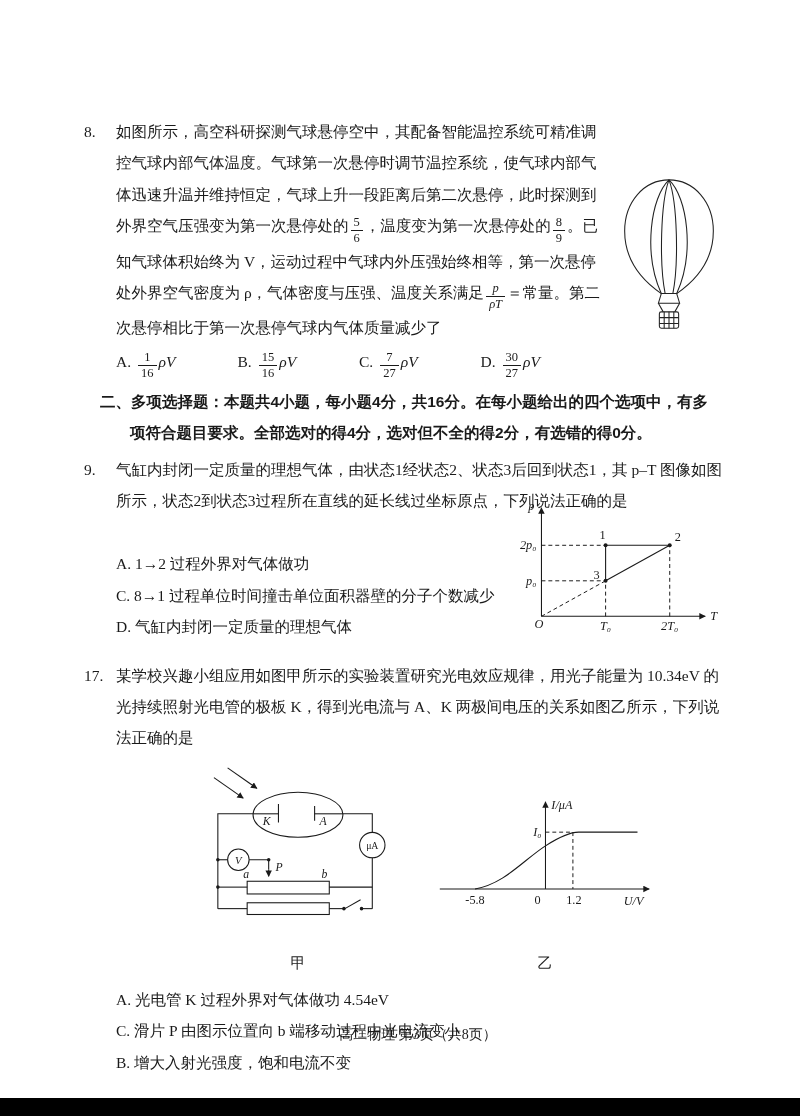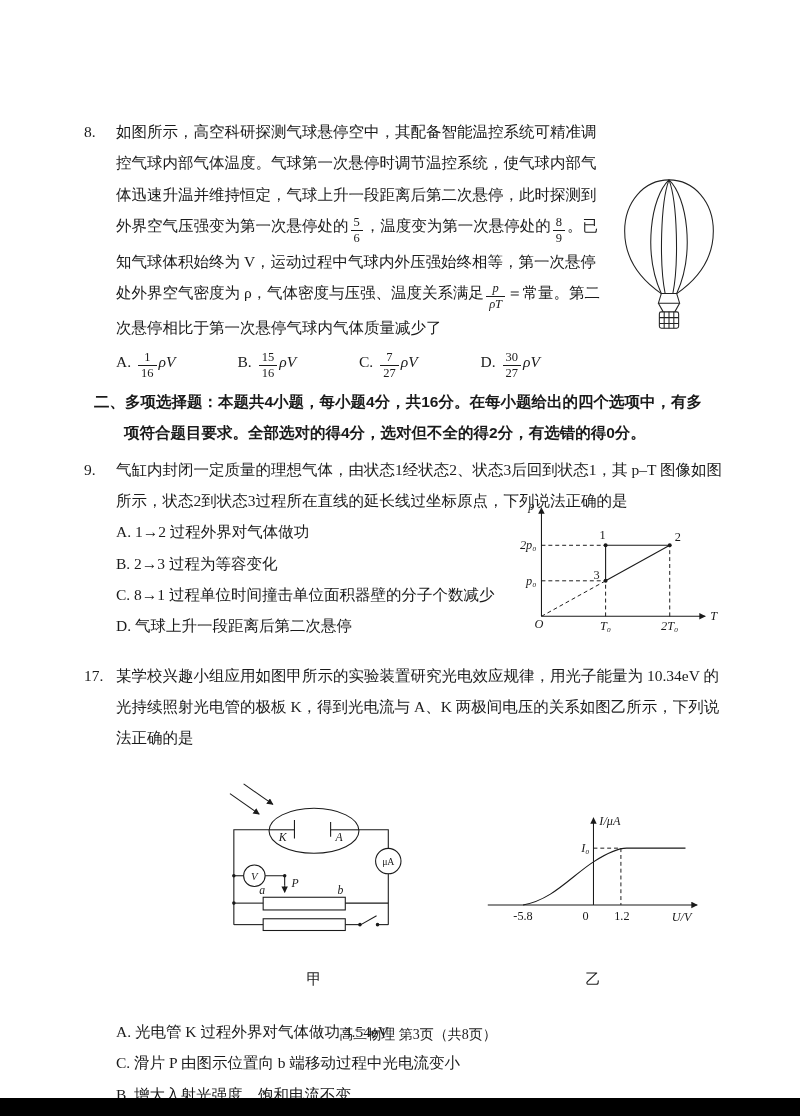--- a/index.html
+++ b/index.html
@@ -25,30 +25,30 @@
   
   .balloon { float: right; width: 106px; margin: 60px 4px 4px 14px; }
   
   .optrow { display: flex; padding-left: 32px; margin: 2px 0 6px; }
   .optrow .opt { width: 142px; white-space: nowrap; }
   .olabel { margin-right: 5px; }
   
   .section-head {
     font-family: "Liberation Sans", "DejaVu Sans", sans-serif;
     font-weight: bold; padding-left: 30px; text-indent: -30px;
-    margin: 4px 10px 6px; line-height: 1.95;
+    margin: 4px 16px 6px; line-height: 1.95;
   }
   .option-line { padding-left: 32px; }
   
   .q9row { display: flex; }
-  .q9-options { flex: 1; }
+  .q9-options { flex: 1; margin-top: 32px; }
   .pt-figure { width: 224px; margin: -26px 0 0 6px; }
   
   .figrow { display: flex; gap: 34px; align-items: flex-end; margin: 8px 0 6px 116px; }
-  figure { margin: 16px; }
+  figure { margin: 0; }
   figcaption { text-align: center; font-size: 15px; margin-top: 2px; }
   .footer {
     position: absolute; left: 0; right: 0; top: 1026px;
     text-align: center; font-size: 14px; margin-left: 36px;
   }
   .bottom-bar { position: absolute; left: 0; right: 0; bottom: 0; height: 18px; background: #000; }
   svg text { font-family: "Liberation Serif", "DejaVu Serif", serif; }
 </style>
 </head>
 <body>
@@ -82,23 +82,22 @@
       </div>
     </div>
 
     <p class="section-head">二、多项选择题：本题共4小题，每小题4分，共16分。在每小题给出的四个选项中，有多项符合题目要求。全部选对的得4分，选对但不全的得2分，有选错的得0分。</p>
 
     <div class="question">
       <p class="qtext"><span class="qnum">9.</span><span>气缸内封闭一定质量的理想气体，由状态1经状态2、状态3后回到状态1，其 p–T 图像如图所示，状态2到状态3过程所在直线的延长线过坐标原点，下列说法正确的是</span></p>
       <div class="q9row">
         <div class="q9-options">
           <div class="option-line">A.  1→2 过程外界对气体做功</div>
-          <div class="option-line">B.  2→3 过程为等容变化</div>
           <div class="option-line">C.  8→1 过程单位时间撞击单位面积器壁的分子个数减少</div>
-          <div class="option-line">D.  气球上升一段距离后第二次悬停</div>
+          <div class="option-line">D.  气缸内封闭一定质量的理想气体</div>
         </div>
         <div class="pt-figure">
           <svg viewBox="0 0 225 155" width="222" height="153">
             <defs>
               <marker id="arr-pt" markerWidth="8" markerHeight="8" refX="5.5" refY="3" orient="auto">
                 <path d="M0,0 L6,3 L0,6 Z" fill="#1a1a1a"></path>
               </marker>
             </defs>
             <g stroke="#1a1a1a" stroke-width="1.1" fill="none">
               <line x1="40" y1="128" x2="40" y2="18" marker-end="url(#arr-pt)"></line>

